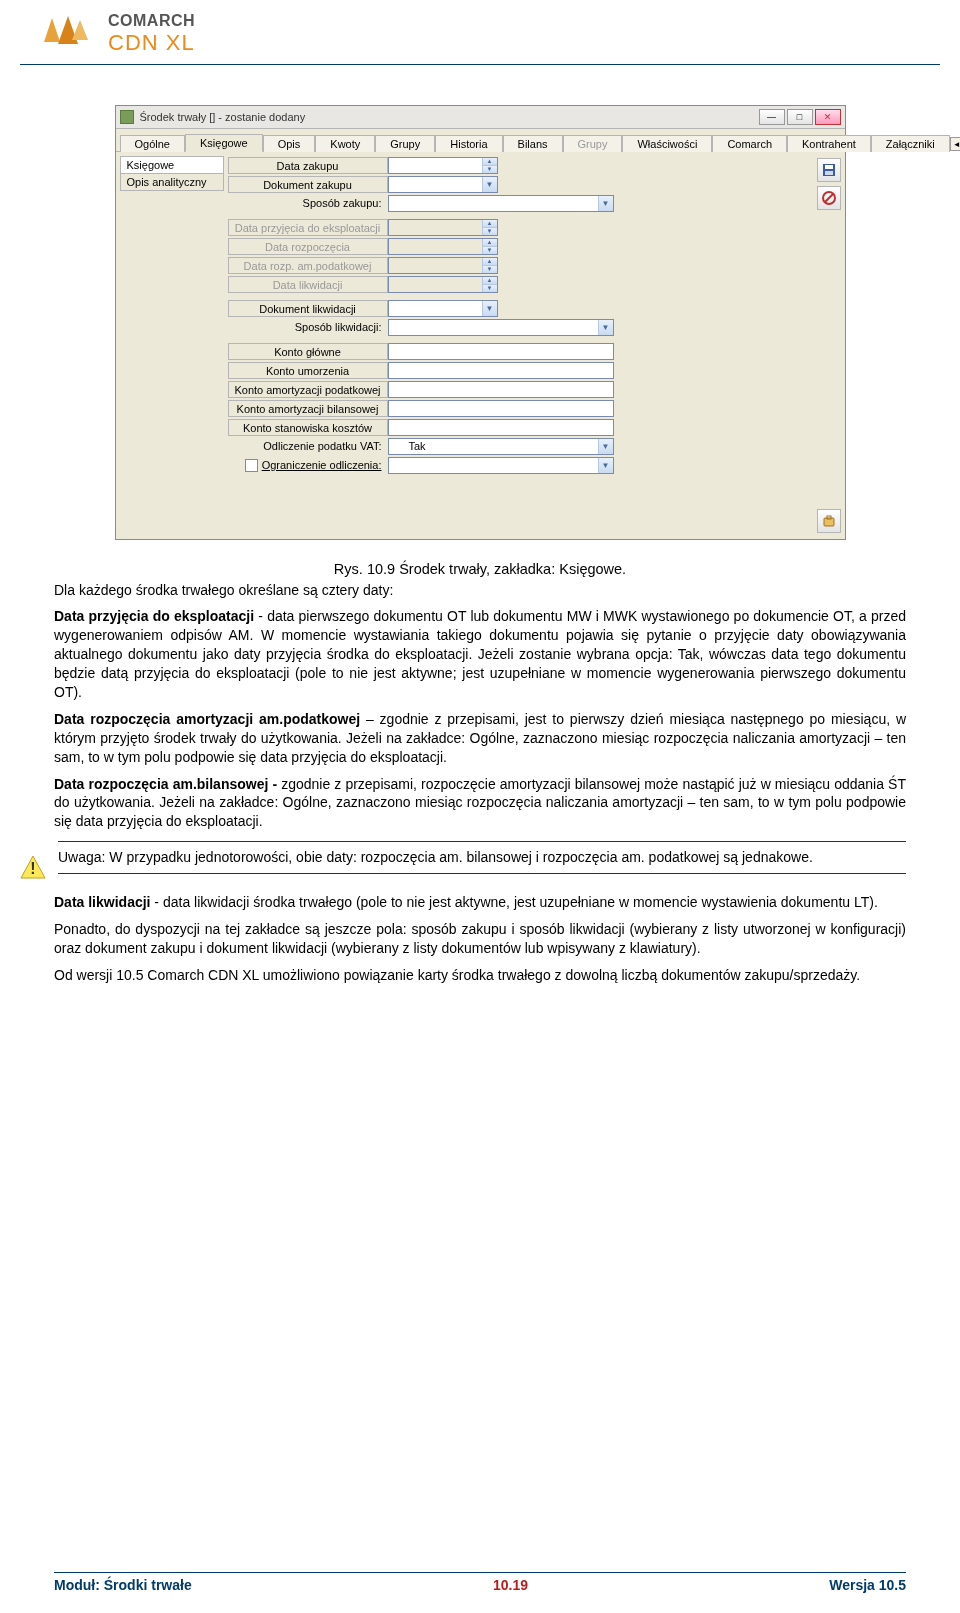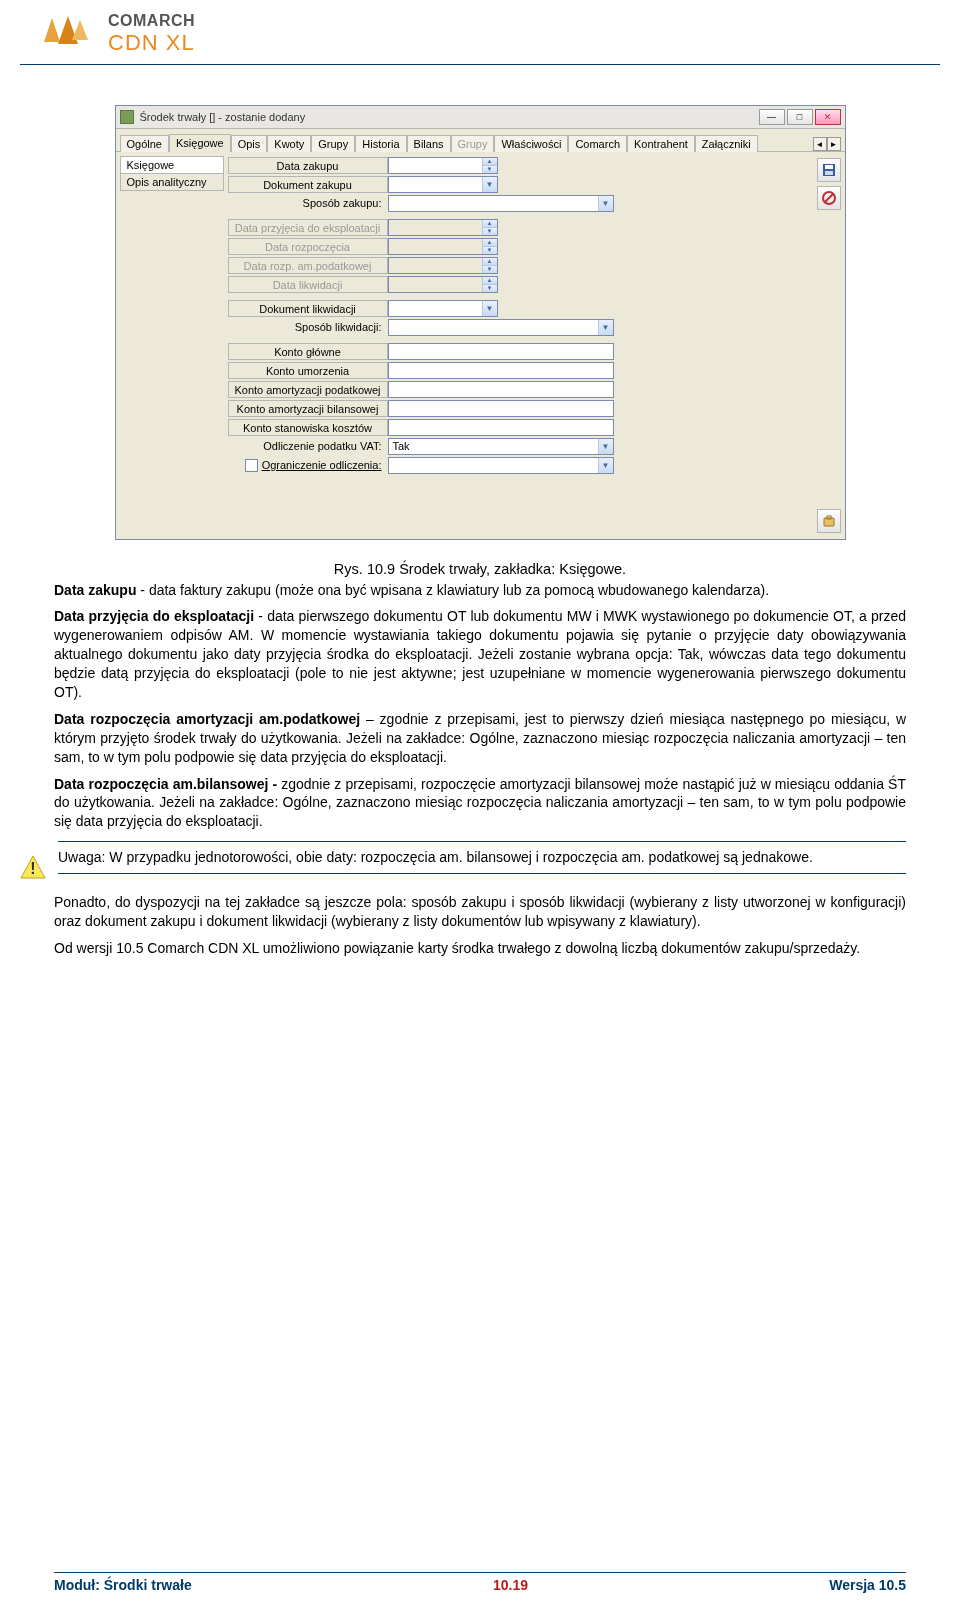--- a/index.html
+++ b/index.html
@@ -15,21 +15,21 @@
   
   .window { margin: 40px auto 0 auto; width: 731px; border: 1px solid #7b8bb0; background: #ece9d8; font-family: Tahoma, sans-serif; font-size: 11px; color: #000; }
   .titlebar { background: linear-gradient(#e9e7e3,#e9e7e3); border-bottom: 1px solid #b5b5b5; padding: 3px 4px; display: flex; align-items: center; gap: 6px; }
   .title-icon { width: 14px; height: 14px; background: #7a9c5a; display:inline-block; border:1px solid #5a7a3a;}
   .title-text { flex: 1; font-size: 11px; color:#333;}
   .winbtns { display:flex; gap:2px; }
   .winbtn { width: 26px; height: 16px; border: 1px solid #999; background: linear-gradient(#fefefe,#e4e4e4); display:flex; align-items:center; justify-content:center; font-size: 9px; }
   .winbtn-close { border-color:#b33; color:#b33; background: linear-gradient(#fde,#f9b); }
 
   .tabs { display:flex; padding: 4px 4px 0 4px; gap:0; font-size: 11px; border-bottom:1px solid #b5b5b5; align-items:end;}
-  .tab { padding: 2px 6px; border:1px solid #b5b5b5; border-bottom:none; background:#f4f2e8; position:relative; top:1px; }
+  .tab { padding: 2px 14px; border:1px solid #b5b5b5; border-bottom:none; background:#f4f2e8; position:relative; top:1px; }
   .tab.active { background:#ece9d8; border-bottom:1px solid #ece9d8; }
   .tab.disabled { color:#999; }
   .tab-scroll { margin-left:auto; display:flex; gap:0; }
   .tab-scroll-btn { width:14px; height:14px; border:1px solid #999; background:#f4f2e8; font-size:8px; display:flex; align-items:center; justify-content:center;}
 
   .body { display:flex; padding:4px; gap:4px; }
   .leftnav { width:104px; display:flex; flex-direction:column; }
   .leftnav-item { border:1px solid #b5b5b5; padding:2px 6px; background:#ece9d8; margin-bottom:-1px; font-size:11px; }
   .leftnav-item.active { background:#fff; }
 
@@ -204,21 +204,21 @@
           <div class="btnlabel">Konto amortyzacji bilansowej</div>
           <div class="input input-wide"></div>
         </div>
         <div class="row">
           <div class="btnlabel">Konto stanowiska kosztów</div>
           <div class="input input-wide"></div>
         </div>
         <div class="row">
           <div class="label-plain">Odliczenie podatku VAT:</div>
           <div class="input input-wide">
-              <span style="padding-left:4px;">Tak</span>
+              <span style="padding-left:20px;">Tak</span>
               <div class="dd-arrow">▼</div>
             </div>
         </div>
         <div class="row">
           <div class="label-plain" style="display:flex; align-items:center; justify-content:flex-end;text-decoration:underline;">
             <span class="checkbox"></span>
             <span>Ograniczenie odliczenia:</span>
           </div>
           <div class="input input-wide">
               <div class="dd-arrow">▼</div>
@@ -249,24 +249,22 @@
             <rect x="5" y="2" width="4" height="3" fill="none" stroke="#a07020"></rect>
           </svg>
       </div>
     </div>
   </div>
 </div>
 
 <div class="content">
   <div class="caption">Rys. 10.9 Środek trwały, zakładka: Księgowe.</div>
 
-
-  <p>
-    <b>Data zakupu</b><span> - data faktury zakupu (może ona być wpisana z klawiatury lub za pomocą wbudowanego kalendarza).</span>
-  </p>
+  <p>Dla każdego środka trwałego określane są cztery daty:</p>
+
 
   <p>
     <b>Data przyjęcia do eksploatacji</b><span> - data pierwszego dokumentu OT lub dokumentu MW i MWK wystawionego po dokumencie OT, a przed wygenerowaniem odpisów AM. W momencie wystawiania takiego dokumentu pojawia się pytanie o przyjęcie daty obowiązywania aktualnego dokumentu jako daty przyjęcia środka do eksploatacji. Jeżeli zostanie wybrana opcja: Tak, wówczas data tego dokumentu będzie datą przyjęcia do eksploatacji (pole to nie jest aktywne; jest uzupełniane w momencie wygenerowania pierwszego dokumentu OT).</span>
   </p>
 
   <p>
     <b>Data rozpoczęcia amortyzacji am.podatkowej</b><span> – zgodnie z przepisami, jest to pierwszy dzień miesiąca następnego po miesiącu, w którym przyjęto środek trwały do użytkowania. Jeżeli na zakładce: Ogólne, zaznaczono miesiąc rozpoczęcia naliczania amortyzacji – ten sam, to w tym polu podpowie się data przyjęcia do eksploatacji.</span>
   </p>
 
   <p>
@@ -274,20 +272,23 @@
   </p>
 
   <div class="note-wrap">
     <svg class="note-icon" viewBox="0 0 30 30">
       <path d="M15 3 L27 25 L3 25 Z" fill="#fce95a" stroke="#c0a020" stroke-width="1"></path>
       <text x="15" y="21" text-anchor="middle" font-size="16" font-weight="bold" fill="#333">!</text>
     </svg>
     <div class="note-box">Uwaga: W przypadku jednotorowości, obie daty: rozpoczęcia am. bilansowej i rozpoczęcia am. podatkowej  są jednakowe.</div>
   </div>
 
+  <p>
+    <b>Data likwidacji</b><span> - data likwidacji środka trwałego (pole to nie jest aktywne, jest uzupełniane w momencie wystawienia dokumentu LT).</span>
+  </p>
 
   <p style="margin-left:-0px;">Ponadto, do dyspozycji na tej zakładce są jeszcze pola: sposób zakupu i sposób likwidacji (wybierany z listy utworzonej w konfiguracji) oraz dokument zakupu i dokument likwidacji (wybierany z listy dokumentów lub wpisywany z klawiatury).</p>
 
   <p>Od wersji 10.5 Comarch CDN XL umożliwiono powiązanie karty środka trwałego  z dowolną liczbą dokumentów zakupu/sprzedaży.</p>
 </div>
 
 <div class="footer">
   <b>Moduł: Środki trwałe</b>
   <b class="mid">10.19</b>
   <b>Wersja 10.5</b>

